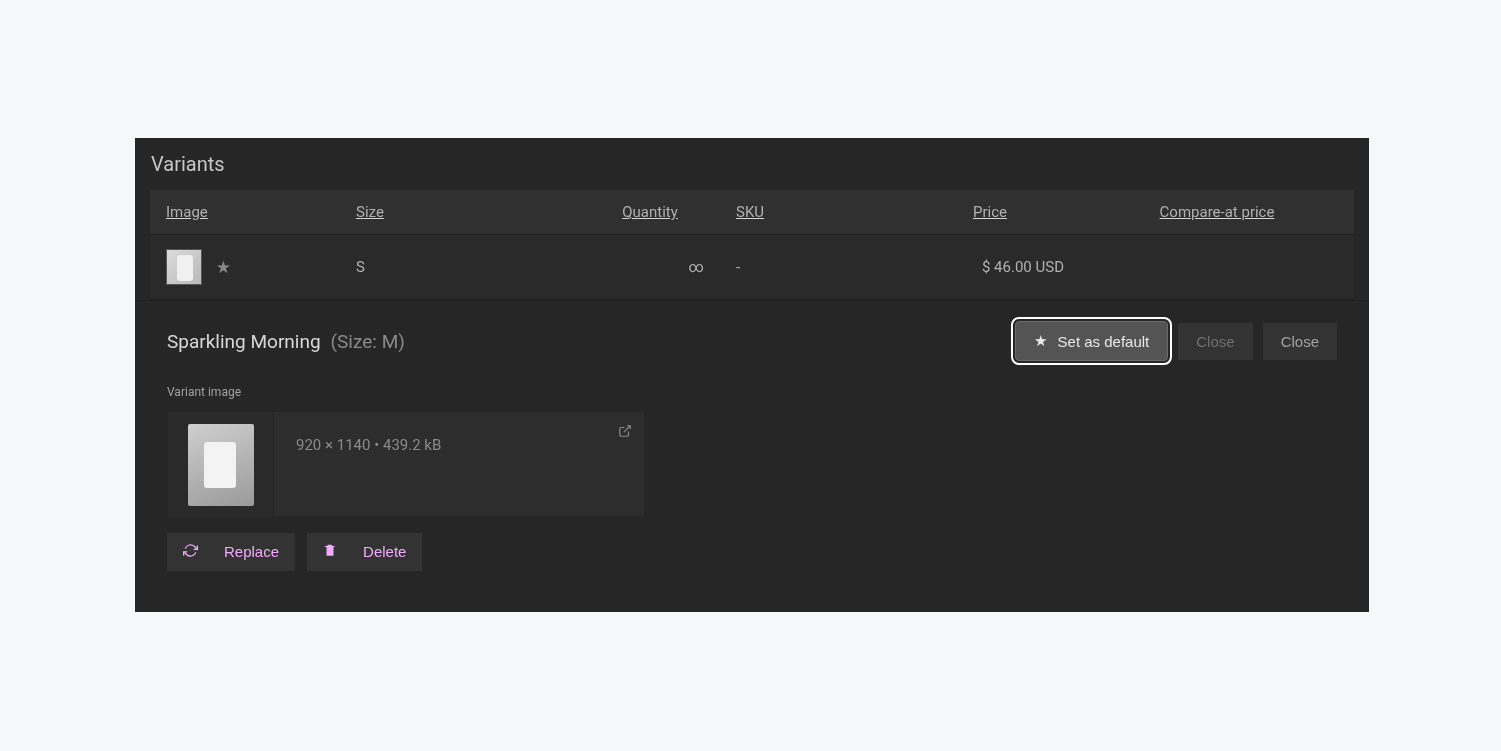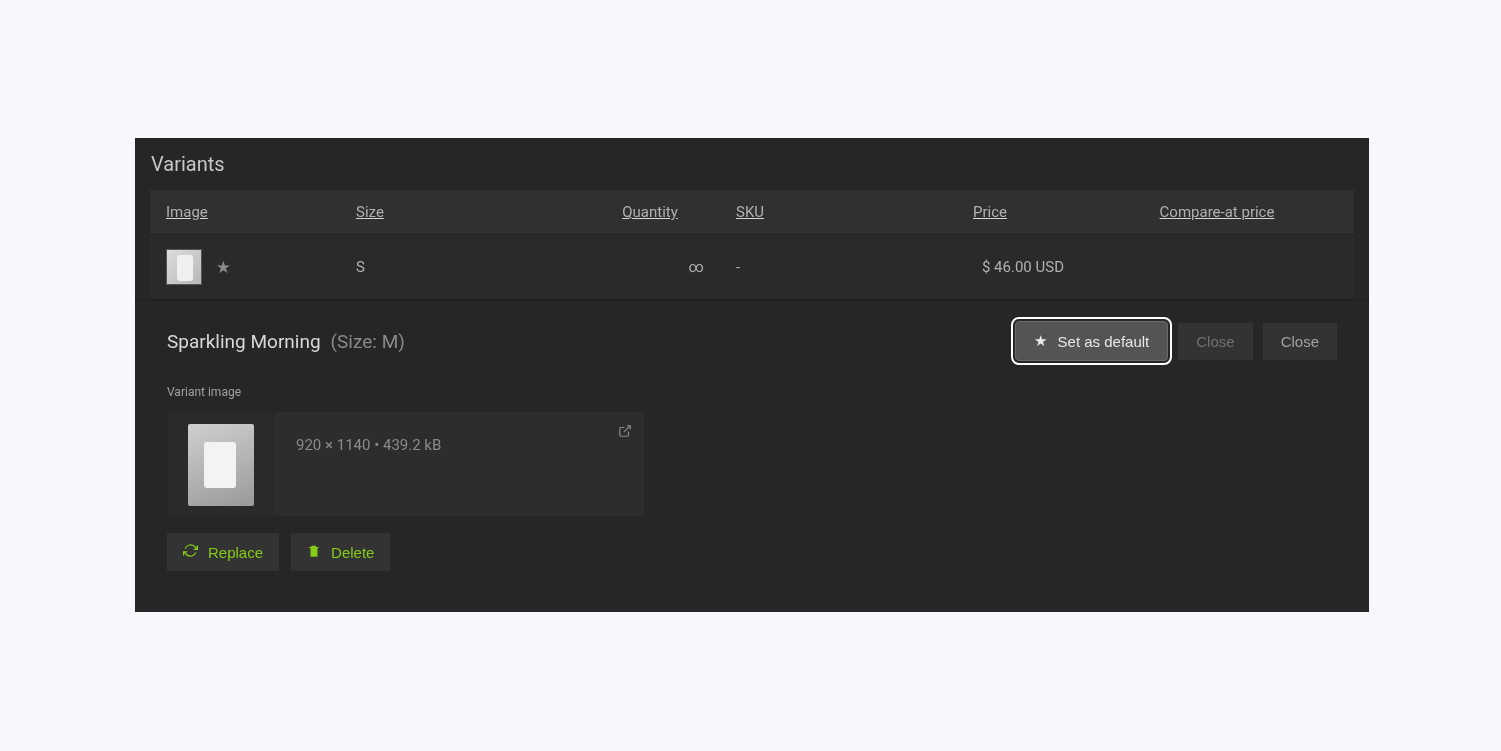--- a/index.html
+++ b/index.html
@@ -168,28 +168,27 @@
     font-size: 14px;
     cursor: pointer;
   }
   .img-actions {
     display: flex;
     gap: 12px;
     margin-top: 16px;
   }
   .icon-btn {
     background: #333333;
-    color: #84cc16;
+    color: #f0abfc;
     border: none;
     padding: 10px 16px;
     font-size: 15px;
     cursor: pointer;
     display: inline-flex;
-    align-items: center;
-    gap: 10px;
+    gap: 26px;
   }
   .icon { display:inline-block; }
 </style>
 </head>
 <body>
 
 <div class="panel">
   <div class="section-title">Variants</div>
 
   <table class="table">

